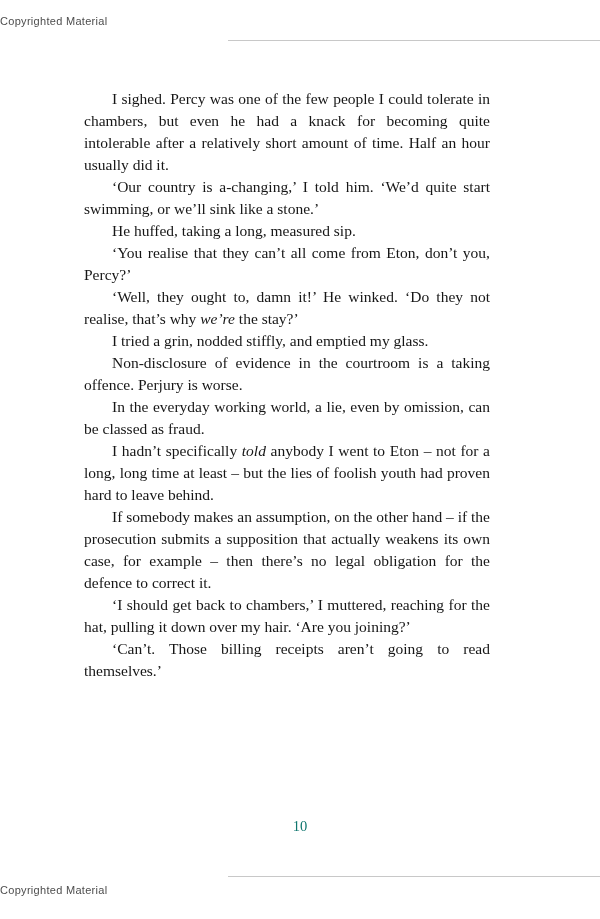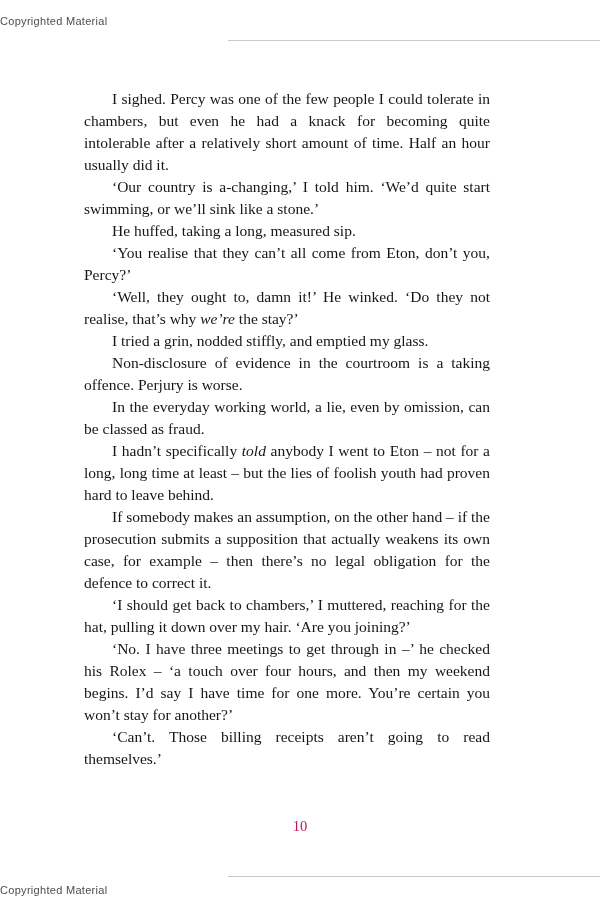--- a/index.html
+++ b/index.html
@@ -52,21 +52,21 @@
   .text-block em {
     font-style: italic;
   }
   .page-number {
     position: absolute;
     top: 818px;
     left: 0;
     width: 100%;
     text-align: center;
     font-size: 14.5px;
-    color: #be185d;
+    color: #0f766e;
   }
 </style>
 </head>
 <body>
 
 <div class="banner-label banner-top">Copyrighted Material</div>
 
 <div class="divider divider-top"></div>
 
 <div class="text-block">
@@ -74,21 +74,20 @@
     <p><span>‘Our country is a-changing,’ I told him. ‘We’d quite start swimming, or we’ll sink like a stone.’</span></p>
     <p><span>He huffed, taking a long, measured sip.</span></p>
     <p><span>‘You realise that they can’t all come from Eton, don’t you, Percy?’</span></p>
     <p><span>‘Well, they ought to, damn it!’ He winked. ‘Do they not realise, that’s why </span><em>we’re</em><span> the stay?’</span></p>
     <p><span>I tried a grin, nodded stiffly, and emptied my glass.</span></p>
     <p><span>Non-disclosure of evidence in the courtroom is a taking offence. Perjury is worse.</span></p>
     <p><span>In the everyday working world, a lie, even by omission, can be classed as fraud.</span></p>
     <p><span>I hadn’t specifically </span><em>told</em><span> anybody I went to Eton – not for a long, long time at least – but the lies of foolish youth had proven hard to leave behind.</span></p>
     <p><span>If somebody makes an assumption, on the other hand – if the prosecution submits a supposition that actually weakens its own case, for example – then there’s no legal obligation for the defence to correct it.</span></p>
     <p><span>‘I should get back to chambers,’ I muttered, reaching for the hat, pulling it down over my hair. ‘Are you joining?’</span></p>
-    <p><span>‘No. I have three meetings to get through in –’ he checked his Rolex – ‘a touch over four hours, and then my weekend begins. I’d say I have time for one more. You’re certain you won’t stay for another?’</span></p>
     <p><span>‘Can’t. Those billing receipts aren’t going to read themselves.’</span></p>
   </div>
 
 <div class="page-number">10</div>
 
 <div class="divider divider-bottom"></div>
 
 <div class="banner-label banner-bottom">Copyrighted Material</div>
 
 </body></html>

